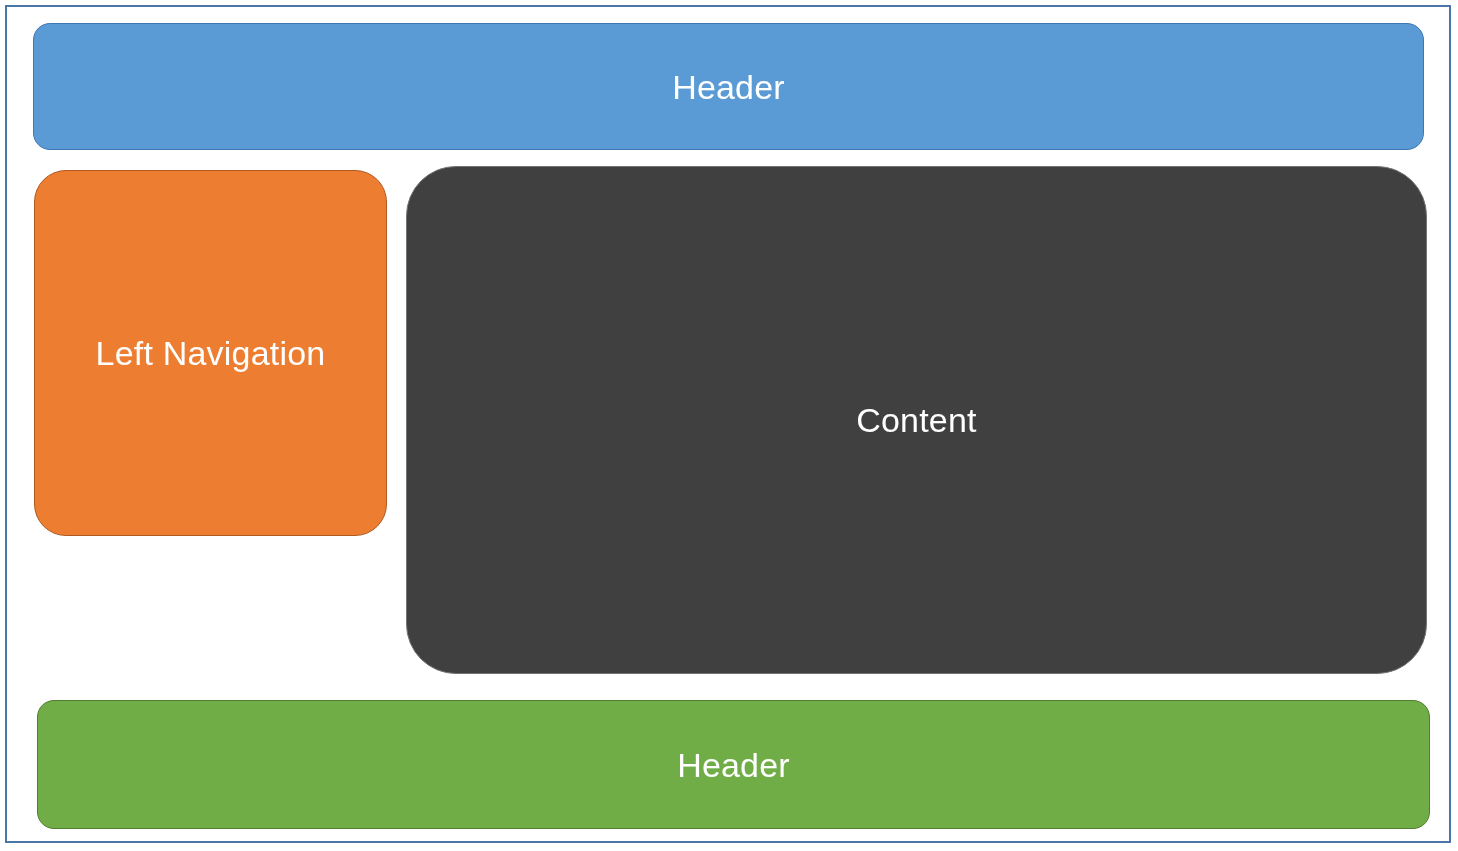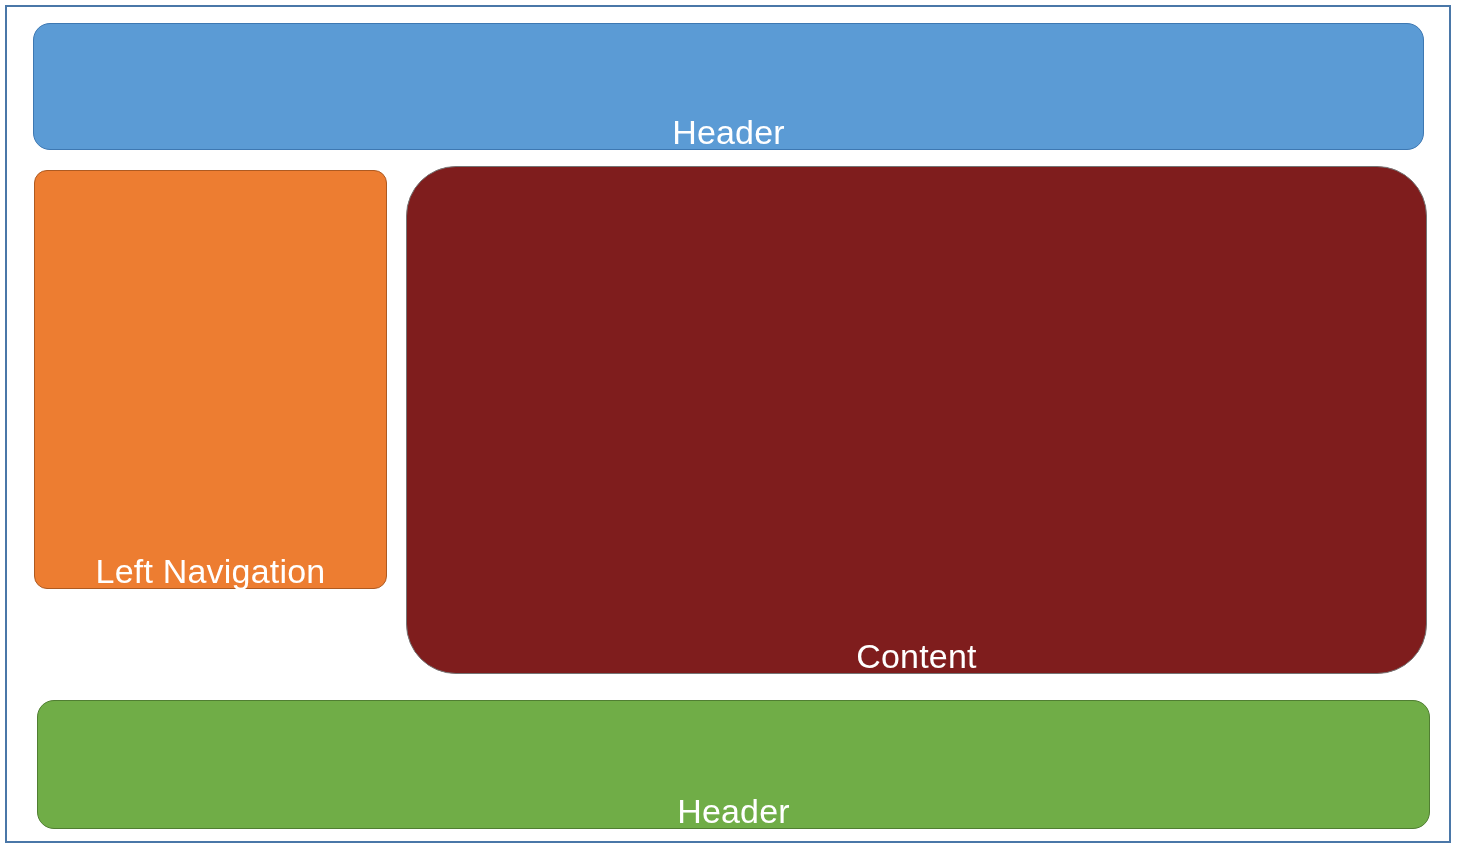--- a/index.html
+++ b/index.html
@@ -25,21 +25,21 @@
     box-sizing: border-box;
     border: 2px solid #4A77A8;
     background: #ffffff;
   }
 
   
   .block {
     position: absolute;
     box-sizing: border-box;
     display: flex;
-    align-items: flex-end;
+    align-items: center;
     justify-content: center;
     color: #ffffff;
     font-weight: 400;
     letter-spacing: 0.2px;
     user-select: none;
   }
   .block .block-label {
     display: block;
     line-height: 1;
     text-align: center;
@@ -55,34 +55,34 @@
     border: 1px solid #3E78B2;
     border-radius: 17px;
     font-size: 34px;
   }
 
   
   #left-nav-block {
     left: 27px;
     top: 163px;
     width: 353px;
-    height: 419px;
+    height: 366px;
     background: #ED7D31;
     border: 1px solid #AE5A21;
-    border-radius: 13px;
+    border-radius: 32px;
     font-size: 34px;
   }
 
   
   #content-block {
     left: 399px;
     top: 159px;
     width: 1021px;
     height: 508px;
-    background: #7f1d1d;
+    background: #404040;
     border: 1px solid #747474;
     border-radius: 50px;
     font-size: 34px;
   }
 
   
   #footer-block {
     left: 30px;
     top: 693px;
     width: 1393px;

